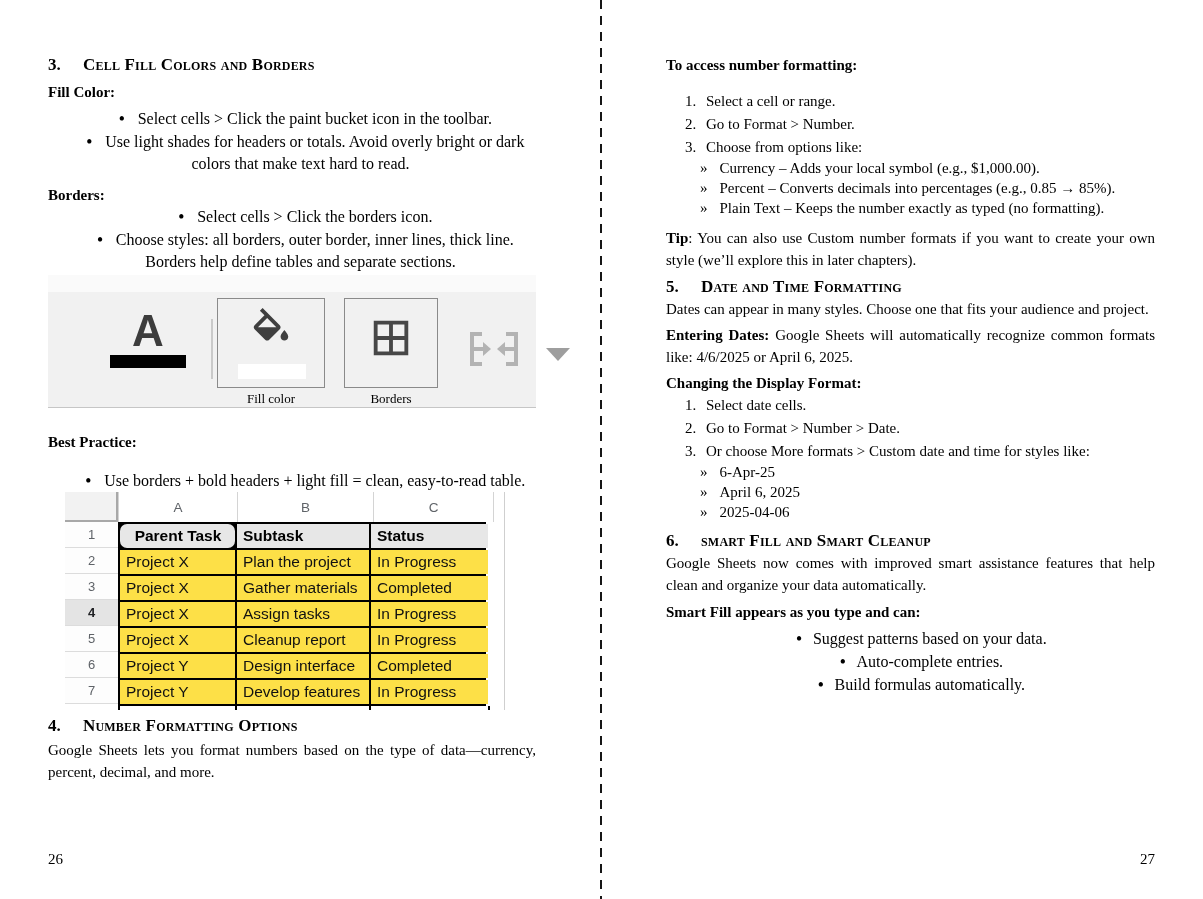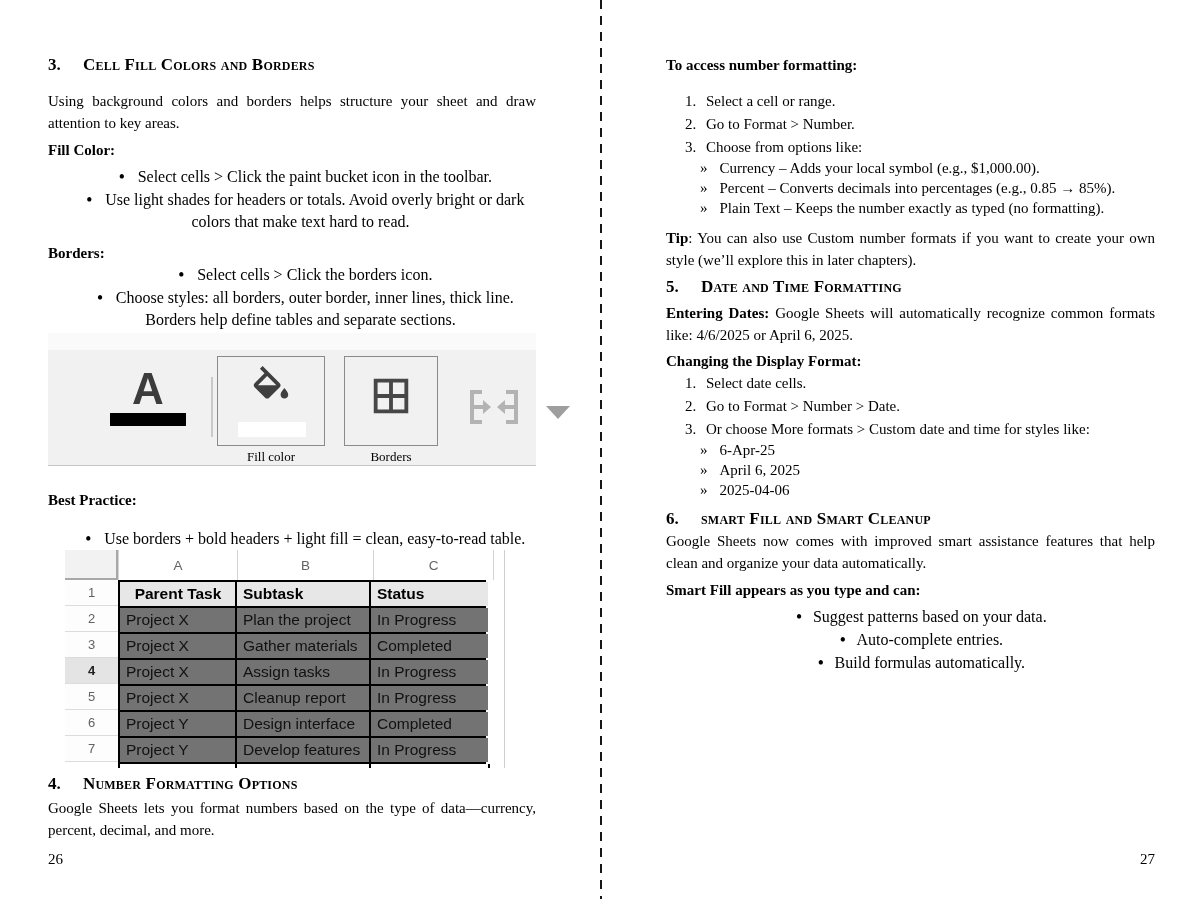--- a/index.html
+++ b/index.html
@@ -66,45 +66,44 @@
   .colletter{display:flex;align-items:center;justify-content:center;
              color:#5f6368;font-size:13.5px;border-left:1px solid #d4d4d4;box-sizing:border-box;}
   .cA{width:119px;}.cB{width:136px;}.cC{width:121px;border-right:1px solid #d4d4d4;}
   .sheet-body{display:flex;}
   .numcol{width:53px;flex:none;}
   .numcell{height:26px;display:flex;align-items:center;justify-content:center;
            color:#5f6368;font-size:13px;border-bottom:1px solid #dcdcdc;background:#fdfdfd;box-sizing:border-box;}
   .numcell.sel{font-weight:bold;color:#202124;background:#e4e4e4;}
   .tbl{border:2px solid #000;background:#000;display:grid;
        grid-template-columns:115px 132px 117px;grid-auto-rows:24px;gap:2px;width:364px;}
-  .cell{background:#737373;display:flex;align-items:center;padding-left:6px;
+  .cell{background:#fde047;display:flex;align-items:center;padding-left:6px;
         font-size:15.5px;color:#111;overflow:hidden;white-space:nowrap;}
   .cell.hd{background:#e7e7e7;font-weight:bold;color:#000;}
-  .cell.ctr{justify-content:center;padding-left:1px;}
+  .cell.ctr{justify-content:center;padding-left:1px;border-radius:7px;}
   .stubs{position:relative;height:4px;}
   .stub{position:absolute;top:0;width:2px;height:4px;background:#000;}
   
   .mt2{margin-top:2px;}.mt5{margin-top:5px;}.mt6{}.mt7{margin-top:17px;}
   .mt9{margin-top:9px;}.mt14{margin-top:14px;}.mt23{margin-top:23px;}
   .mt1{margin-top:1px;}.mt0{margin-top:0;}.mt4{margin-top:4px;}.mt8{margin-top:8px;}
   .mt54{margin-top:54px;}
 </style>
 </head>
 <body>
 
 <div class="divider"></div>
 
 <div class="page page-left">
 
   <div class="h mt54">
     <span class="hnum">3.</span>
     <span class="ht">Cell Fill Colors and Borders</span>
   </div>
 
-  <p class="mt14">Using background colors and borders helps structure your sheet and draw attention to key areas.</p>
 
   <p class="lbl mt5">Fill Color:</p>
   <div class="bi mt5">Select cells &gt; Click the paint bucket icon in the toolbar.</div>
   <div class="bi mt1">Use light shades for headers or totals. Avoid overly bright or dark colors that make text hard to read.</div>
 
   <p class="lbl mt9">Borders:</p>
   <div class="bi mt6">Select cells &gt; Click the borders icon.</div>
   <div class="bi mt1">Choose styles: all borders, outer border, inner lines, thick line. Borders help define tables and separate sections.</div>
 
   <div class="toolbar-img">
@@ -229,20 +228,21 @@
   <div class="opt">Percent – Converts decimals into percentages (e.g., 0.85 → 85%).</div>
   <div class="opt">Plain Text – Keeps the number exactly as typed (no formatting).</div>
 
   <p class="mt9"><b>Tip</b><span>: You can also use Custom number formats if you want to create your own style (we’ll explore this in later chapters).</span></p>
 
   <div class="h mt5">
     <span class="hnum">5.</span>
     <span class="ht">Date and Time Formatting</span>
   </div>
 
+  <p class="mt6">Dates can appear in many styles. Choose one that fits your audience and project.</p>
 
   <p class="mt4"><b>Entering Dates:</b><span> Google Sheets will automatically recognize common formats like: 4/6/2025 or April 6, 2025.</span></p>
 
   <p class="lbl mt4">Changing the Display Format:</p>
 
   <div class="step mt6">
     <span class="n">1.</span>
     <span class="t">Select date cells.</span>
   </div>
   <div class="step mt1">

